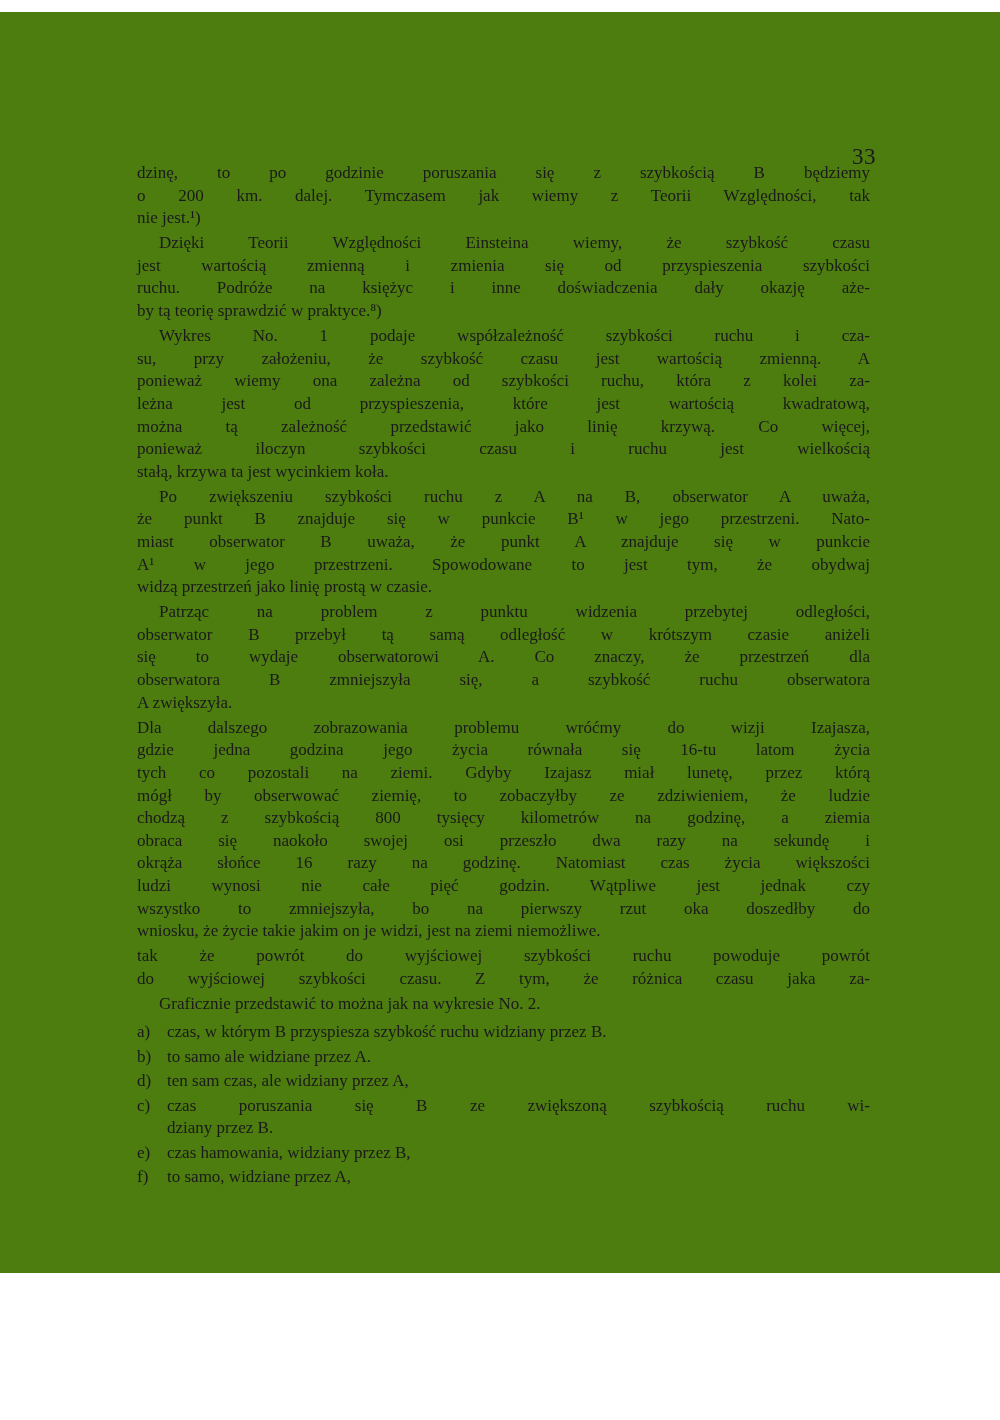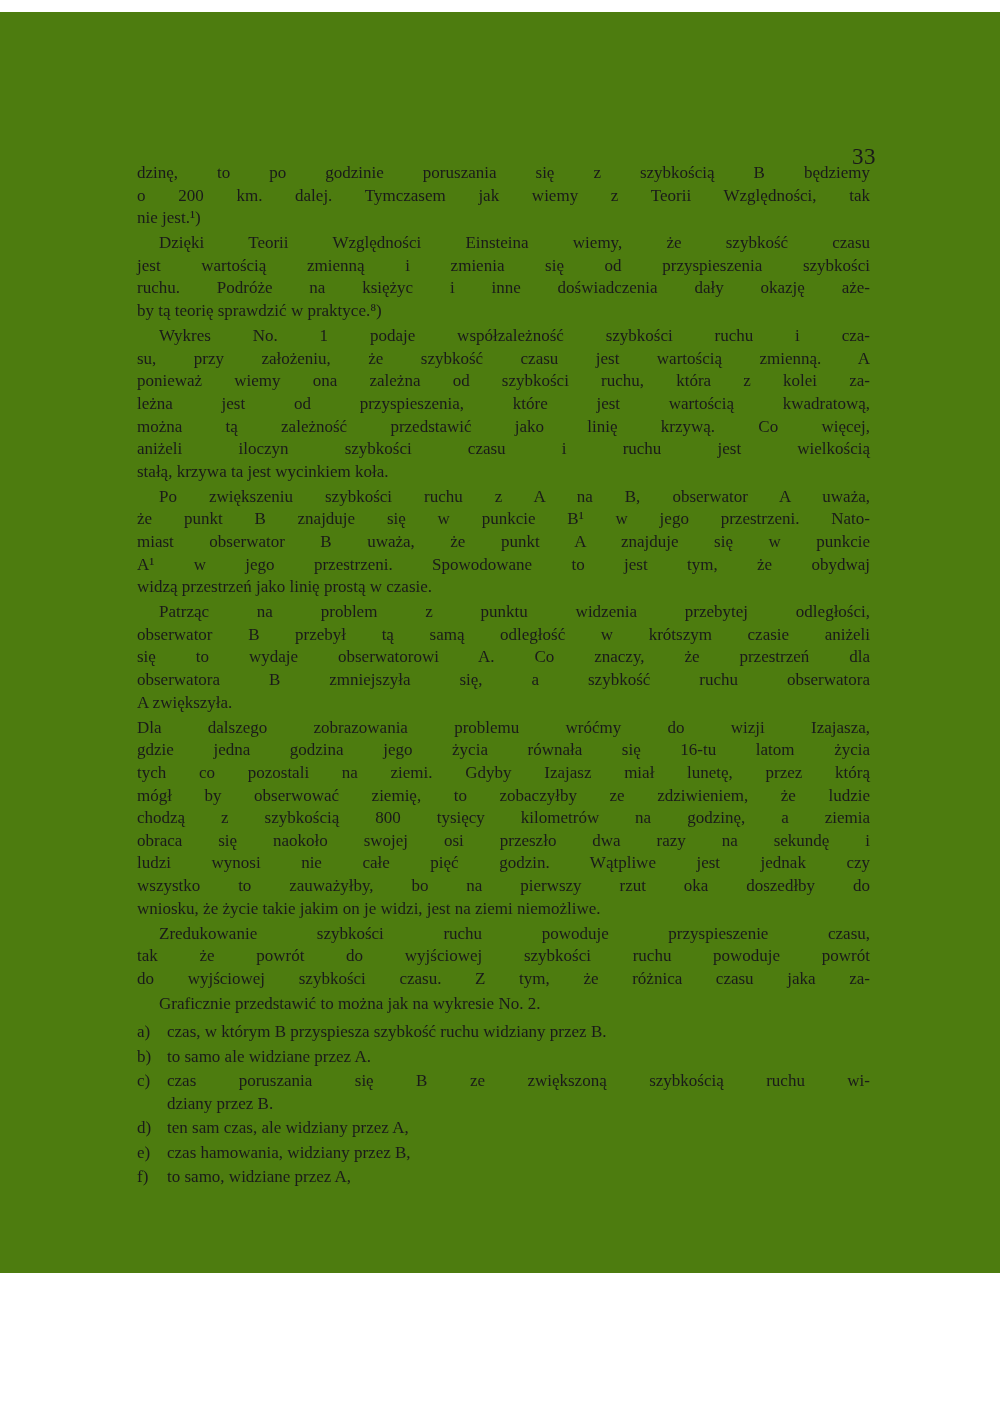--- a/index.html
+++ b/index.html
@@ -49,21 +49,21 @@
         <span class="line">jest wartością zmienną i zmienia się od przyspieszenia szybkości</span>
         <span class="line">ruchu. Podróże na księżyc i inne doświadczenia dały okazję aże-</span>
         <span class="line last">by tą teorię sprawdzić w praktyce.⁸)</span>
       </div>
       <div class="para">
         <span class="line indent">Wykres No. 1 podaje współzależność szybkości ruchu i cza-</span>
         <span class="line">su, przy założeniu, że szybkość czasu jest wartością zmienną. A</span>
         <span class="line">ponieważ wiemy ona zależna od szybkości ruchu, która z kolei za-</span>
         <span class="line">leżna jest od przyspieszenia, które jest wartością kwadratową,</span>
         <span class="line">można tą zależność przedstawić jako linię krzywą. Co więcej,</span>
-        <span class="line">aniżeli iloczyn szybkości czasu i ruchu jest wielkością</span>
+        <span class="line">ponieważ iloczyn szybkości czasu i ruchu jest wielkością</span>
         <span class="line last">stałą, krzywa ta jest wycinkiem koła.</span>
       </div>
       <div class="para">
         <span class="line indent">Po zwiększeniu szybkości ruchu z A na B, obserwator A uważa,</span>
         <span class="line">że punkt B znajduje się w punkcie B¹ w jego przestrzeni. Nato-</span>
         <span class="line">miast obserwator B uważa, że punkt A znajduje się w punkcie</span>
         <span class="line">A¹ w jego przestrzeni. Spowodowane to jest tym, że obydwaj</span>
         <span class="line last">widzą przestrzeń jako linię prostą w czasie.</span>
       </div>
       <div class="para">
@@ -73,45 +73,45 @@
         <span class="line">obserwatora B zmniejszyła się, a szybkość ruchu obserwatora</span>
         <span class="line last">A zwiększyła.</span>
       </div>
       <div class="para">
         <span class="line">Dla dalszego zobrazowania problemu wróćmy do wizji Izajasza,</span>
         <span class="line">gdzie jedna godzina jego życia równała się 16-tu latom życia</span>
         <span class="line">tych co pozostali na ziemi. Gdyby Izajasz miał lunetę, przez którą</span>
         <span class="line">mógł by obserwować ziemię, to zobaczyłby ze zdziwieniem, że ludzie</span>
         <span class="line">chodzą z szybkością 800 tysięcy kilometrów na godzinę, a ziemia</span>
         <span class="line">obraca się naokoło swojej osi przeszło dwa razy na sekundę i</span>
+        <span class="line">okrąża słońce 16 razy na godzinę. Natomiast czas życia większości</span>
         <span class="line">ludzi wynosi nie całe pięć godzin. Wątpliwe jest jednak czy</span>
-        <span class="line">wszystko to zauważyłby, bo na pierwszy rzut oka doszedłby do</span>
+        <span class="line">wszystko to zmniejszyła, bo na pierwszy rzut oka doszedłby do</span>
         <span class="line last">wniosku, że życie takie jakim on je widzi, jest na ziemi niemożliwe.</span>
       </div>
       <div class="para">
-        <span class="line indent">Zredukowanie szybkości ruchu powoduje przyspieszenie czasu,</span>
         <span class="line">tak że powrót do wyjściowej szybkości ruchu powoduje powrót</span>
         <span class="line">do wyjściowej szybkości czasu. Z tym, że różnica czasu jaka za-</span>
       </div>
       <div class="para">
         <span class="line indent last">Graficznie przedstawić to można jak na wykresie No. 2.</span>
       </div>
       <div class="list">
         <div class="list-item">
           <span class="line last"><span class="marker">a)</span><span>czas, w którym B przyspiesza szybkość ruchu widziany przez B.</span></span>
         </div>
         <div class="list-item">
           <span class="line last"><span class="marker">b)</span><span>to samo ale widziane przez A.</span></span>
         </div>
         <div class="list-item">
+          <span class="line last"><span class="marker">d)</span><span>ten sam czas, ale widziany przez A,</span></span>
+        </div>
+        <div class="list-item">
           <span class="line"><span class="marker">c)</span><span>czas poruszania się B ze zwiększoną szybkością ruchu wi-</span></span>
           <span class="line last cont"><span>dziany przez B.</span></span>
-        </div>
-        <div class="list-item">
-          <span class="line last"><span class="marker">d)</span><span>ten sam czas, ale widziany przez A,</span></span>
         </div>
         <div class="list-item">
           <span class="line last"><span class="marker">e)</span><span>czas hamowania, widziany przez B,</span></span>
         </div>
         <div class="list-item">
           <span class="line last"><span class="marker">f)</span><span>to samo, widziane przez A,</span></span>
         </div>
       </div>
     </div>
 </div>

